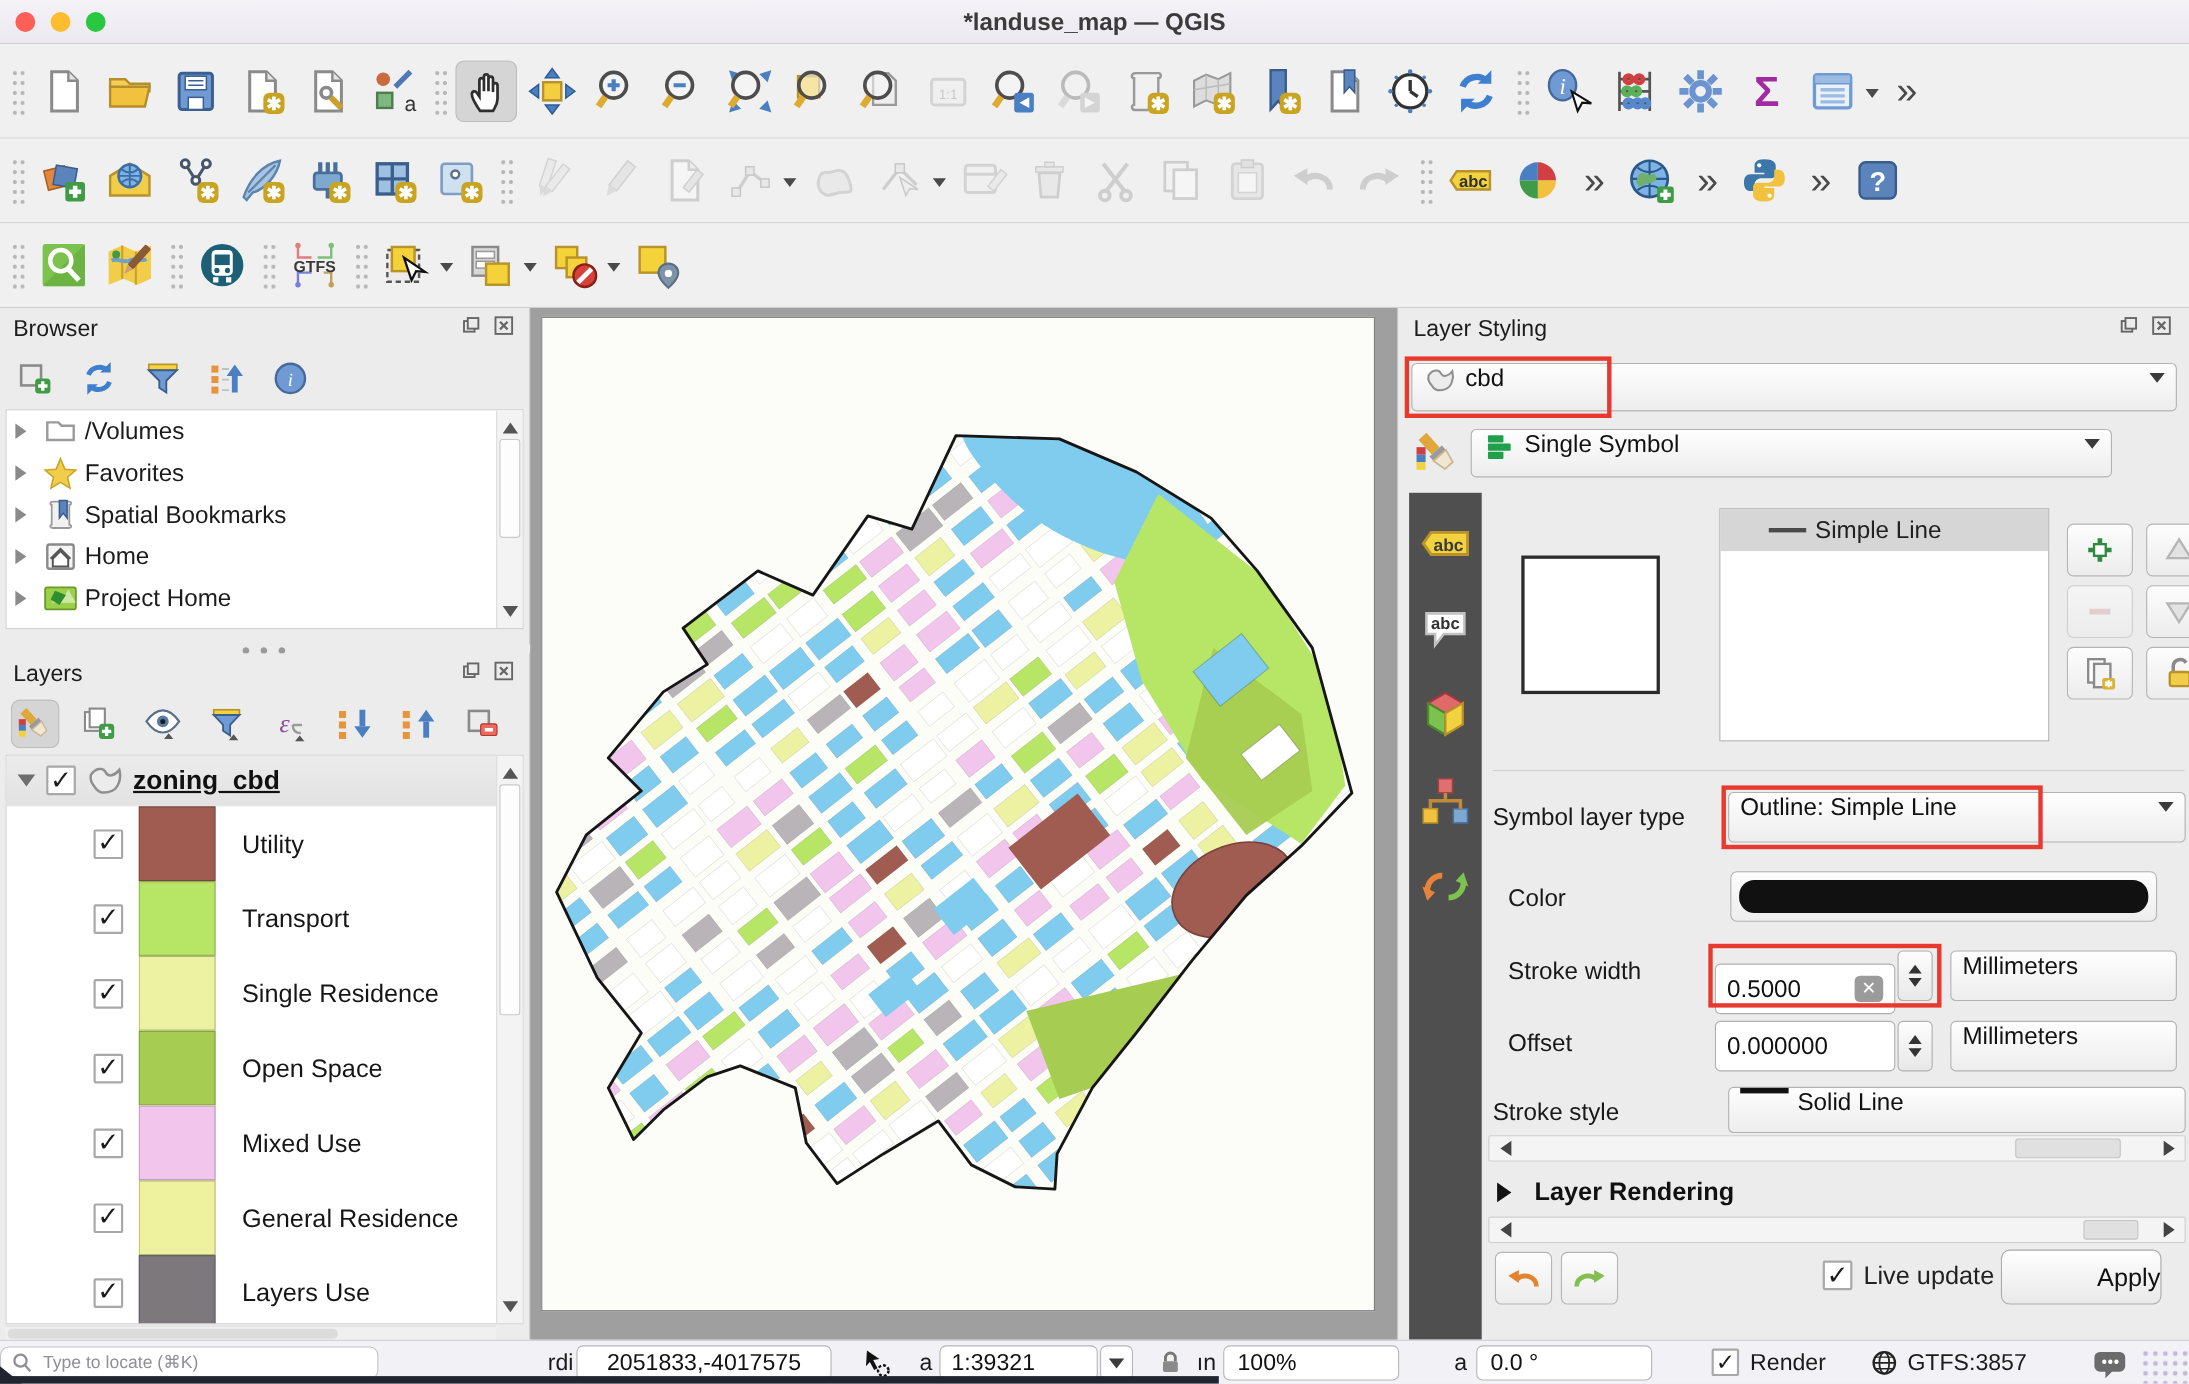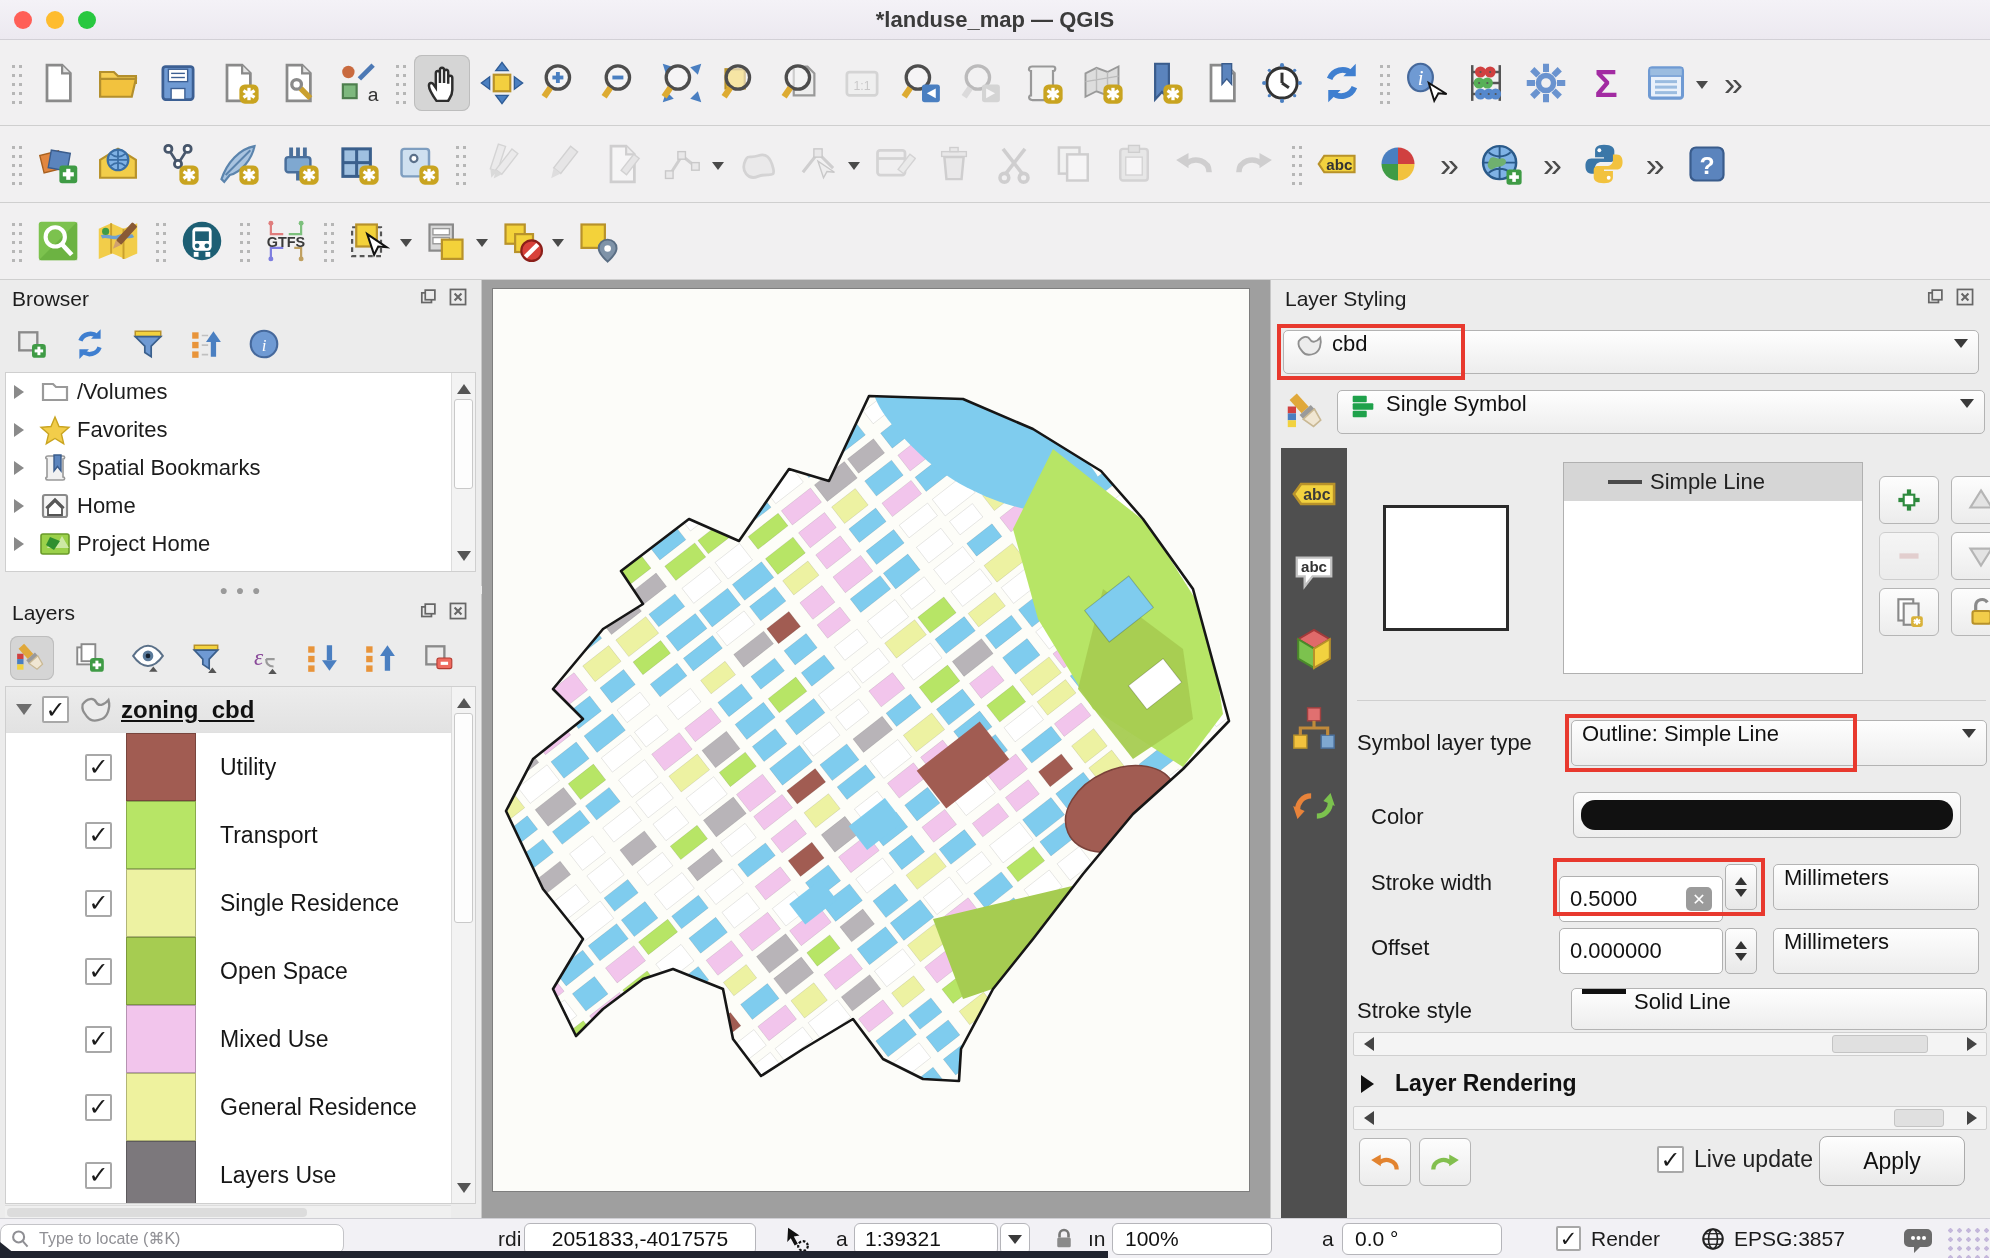--- a/index.html
+++ b/index.html
@@ -70,21 +70,21 @@
   
   #styling{position:absolute;left:1270px;top:280px;width:720px;height:938px;background:#ececec;border-left:1px solid #c6c6c6;overflow:hidden}
   #styling .phead{padding:0 14px}
   .combo{background:linear-gradient(#fefefe,#ededed);border:1px solid #b3b3b3;border-radius:5px;display:flex;padding:0 10px;font-size:22px;color:#111;gap:8px}
   .carrow{width:0;height:0;border:7px solid transparent;border-top:9px solid #3a3a3a;margin-top:8px;margin-left:auto}
   #cbd-combo{position:absolute;left:12px;top:50px;width:696px;height:44px}
   #cbd-combo svg{width:30px;height:30px}
   .redbox{position:absolute;border:4px solid #e8392e;pointer-events:none}
   #red-cbd{left:6px;top:44px;width:188px;height:56px}
   #brush-main{position:absolute;left:14px;top:110px;width:44px;height:44px}
-  #renderer-combo{position:absolute;left:66px;top:110px;width:648px;height:44px}
+  #renderer-combo{position:absolute;left:66px;top:110px;width:583px;height:44px}
   #renderer-combo svg{width:30px;height:30px}
   #style-sidebar{position:absolute;left:10px;top:168px;width:66px;bottom:0;background:#4f4f4f;display:flex;flex-direction:column;align-items:center;padding-top:18px;gap:22px}
   #style-sidebar svg{width:46px;height:46px}
   #sym-preview{position:absolute;left:112px;top:225px;width:126px;height:126px;background:#fff;border:3px solid #2b2b2b}
   #sym-tree{position:absolute;left:292px;top:182px;width:300px;height:212px;background:#fff;border:1px solid #b0b0b0}
   .streerow{display:flex;align-items:center;height:38px;font-size:22px;gap:8px;padding-left:10px}
   .streerow.sel{background:#d6d6d6}
   .fillswatch{width:20px;height:20px;background:#fff;border:2.5px solid #4a4a4a;flex:none}
   .lineswatch{width:34px;height:4px;background:#4a4a4a;flex:none;margin-left:34px}
   .sbtn{position:absolute;width:60px;height:48px;background:linear-gradient(#fdfdfd,#ececec);border:1px solid #b5b5b5;border-radius:6px;display:flex;align-items:center;justify-content:center}
@@ -109,21 +109,21 @@
   .harr{position:absolute;top:0;width:22px;height:22px;display:flex;align-items:center;justify-content:center}
   .harr.l{left:0}.harr.r{right:0}
   .tri-l{width:0;height:0;border:7px solid transparent;border-right:10px solid #444}
   .tri-r{width:0;height:0;border:7px solid transparent;border-left:10px solid #444}
   .hsthumb{position:absolute;top:2px;height:18px;background:#e0e0e0;border:1px solid #c4c4c4;border-radius:3px}
   #layer-rendering{position:absolute;left:90px;top:790px;display:flex;align-items:center;gap:12px;font-size:23px;font-weight:bold;color:#111}
   .exp-r{width:0;height:0;border:9px solid transparent;border-left:13px solid #111}
   #undo-btn,#redo-btn{position:absolute;top:858px;width:52px;height:48px}
   #undo-btn{left:88px}#redo-btn{left:148px}
   #live-update{position:absolute;left:386px;top:866px;display:flex;align-items:center;gap:10px;font-size:23px}
-  #apply-btn{position:absolute;left:548px;top:856px;width:146px;height:50px;background:linear-gradient(#fefefe,#e9e9e9);border:1px solid #ababab;border-radius:8px;font-size:23px;display:flex;align-items:center;justify-content:center;color:#111}
+  #apply-btn{position:absolute;left:548px;top:856px;width:146px;height:50px;background:linear-gradient(#fefefe,#e9e9e9);border:1px solid #ababab;border-radius:8px;font-size:23px;display:flex;align-items:center;justify-content:flex-end;color:#111}
 
   
   #statusbar{position:absolute;left:0;top:1218px;width:1990px;height:40px;background:#f2f1f5;border-top:1px solid #cfcfd4;display:flex;align-items:center}
   .sb-item{position:absolute;display:flex;align-items:center;font-size:21px;color:#1b1b1b}
   #locator{left:8px;top:5px;width:344px;height:30px;border:1.5px solid #c4c4c8;border-radius:8px;background:#fff;display:flex;align-items:center;padding:0 8px;gap:8px;color:#8f8f94}
   #locator svg{width:22px;height:22px}
   .sb-box{background:#fff;border:1.5px solid #b5b5ba;border-radius:6px;height:32px;display:flex;align-items:center;justify-content:center;font-size:21px;color:#111}
   .clip-label{overflow:hidden;white-space:nowrap}
   #sb-dark{position:absolute;left:0;top:1251px;width:1108px;height:7px;background:#20242f}
   #sb-wedge{position:absolute;left:0;top:1242px;width:0;height:0;border-bottom:16px solid #20242f;border-right:20px solid transparent}
@@ -2254,21 +2254,21 @@
     <span>Render</span>
   </div>
   <div class="sb-item" style="left:1700px;gap:8px">
     <svg width="26" height="26" viewBox="0 0 32 32">
         <circle cx="16" cy="16" r="12" fill="none" stroke="#222" stroke-width="2.5"></circle>
         <ellipse cx="16" cy="16" rx="5.5" ry="12" fill="none" stroke="#222" stroke-width="2"></ellipse>
         <line x1="4" y1="16" x2="28" y2="16" stroke="#222" stroke-width="2"></line>
         <line x1="6" y1="9.5" x2="26" y2="9.5" stroke="#222" stroke-width="1.6"></line>
         <line x1="6" y1="22.5" x2="26" y2="22.5" stroke="#222" stroke-width="1.6"></line>
       </svg>
-    <span>EPSG:3857</span>
+    <span>GTFS:3857</span>
   </div>
   <div class="sb-item" style="left:1902px;top:5px">
       <svg width="32" height="32" viewBox="0 0 32 32">
         <path d="M7 5h18a5 5 0 0 1 5 5v8a5 5 0 0 1-5 5h-7l-6 6v-6H7a5 5 0 0 1-5-5v-8a5 5 0 0 1 5-5z" fill="#6b6b6b"></path>
         <g fill="#fff">
           <circle cx="11" cy="14" r="2"></circle>
           <circle cx="16.5" cy="14" r="2"></circle>
           <circle cx="22" cy="14" r="2"></circle>
         </g>
       </svg>

